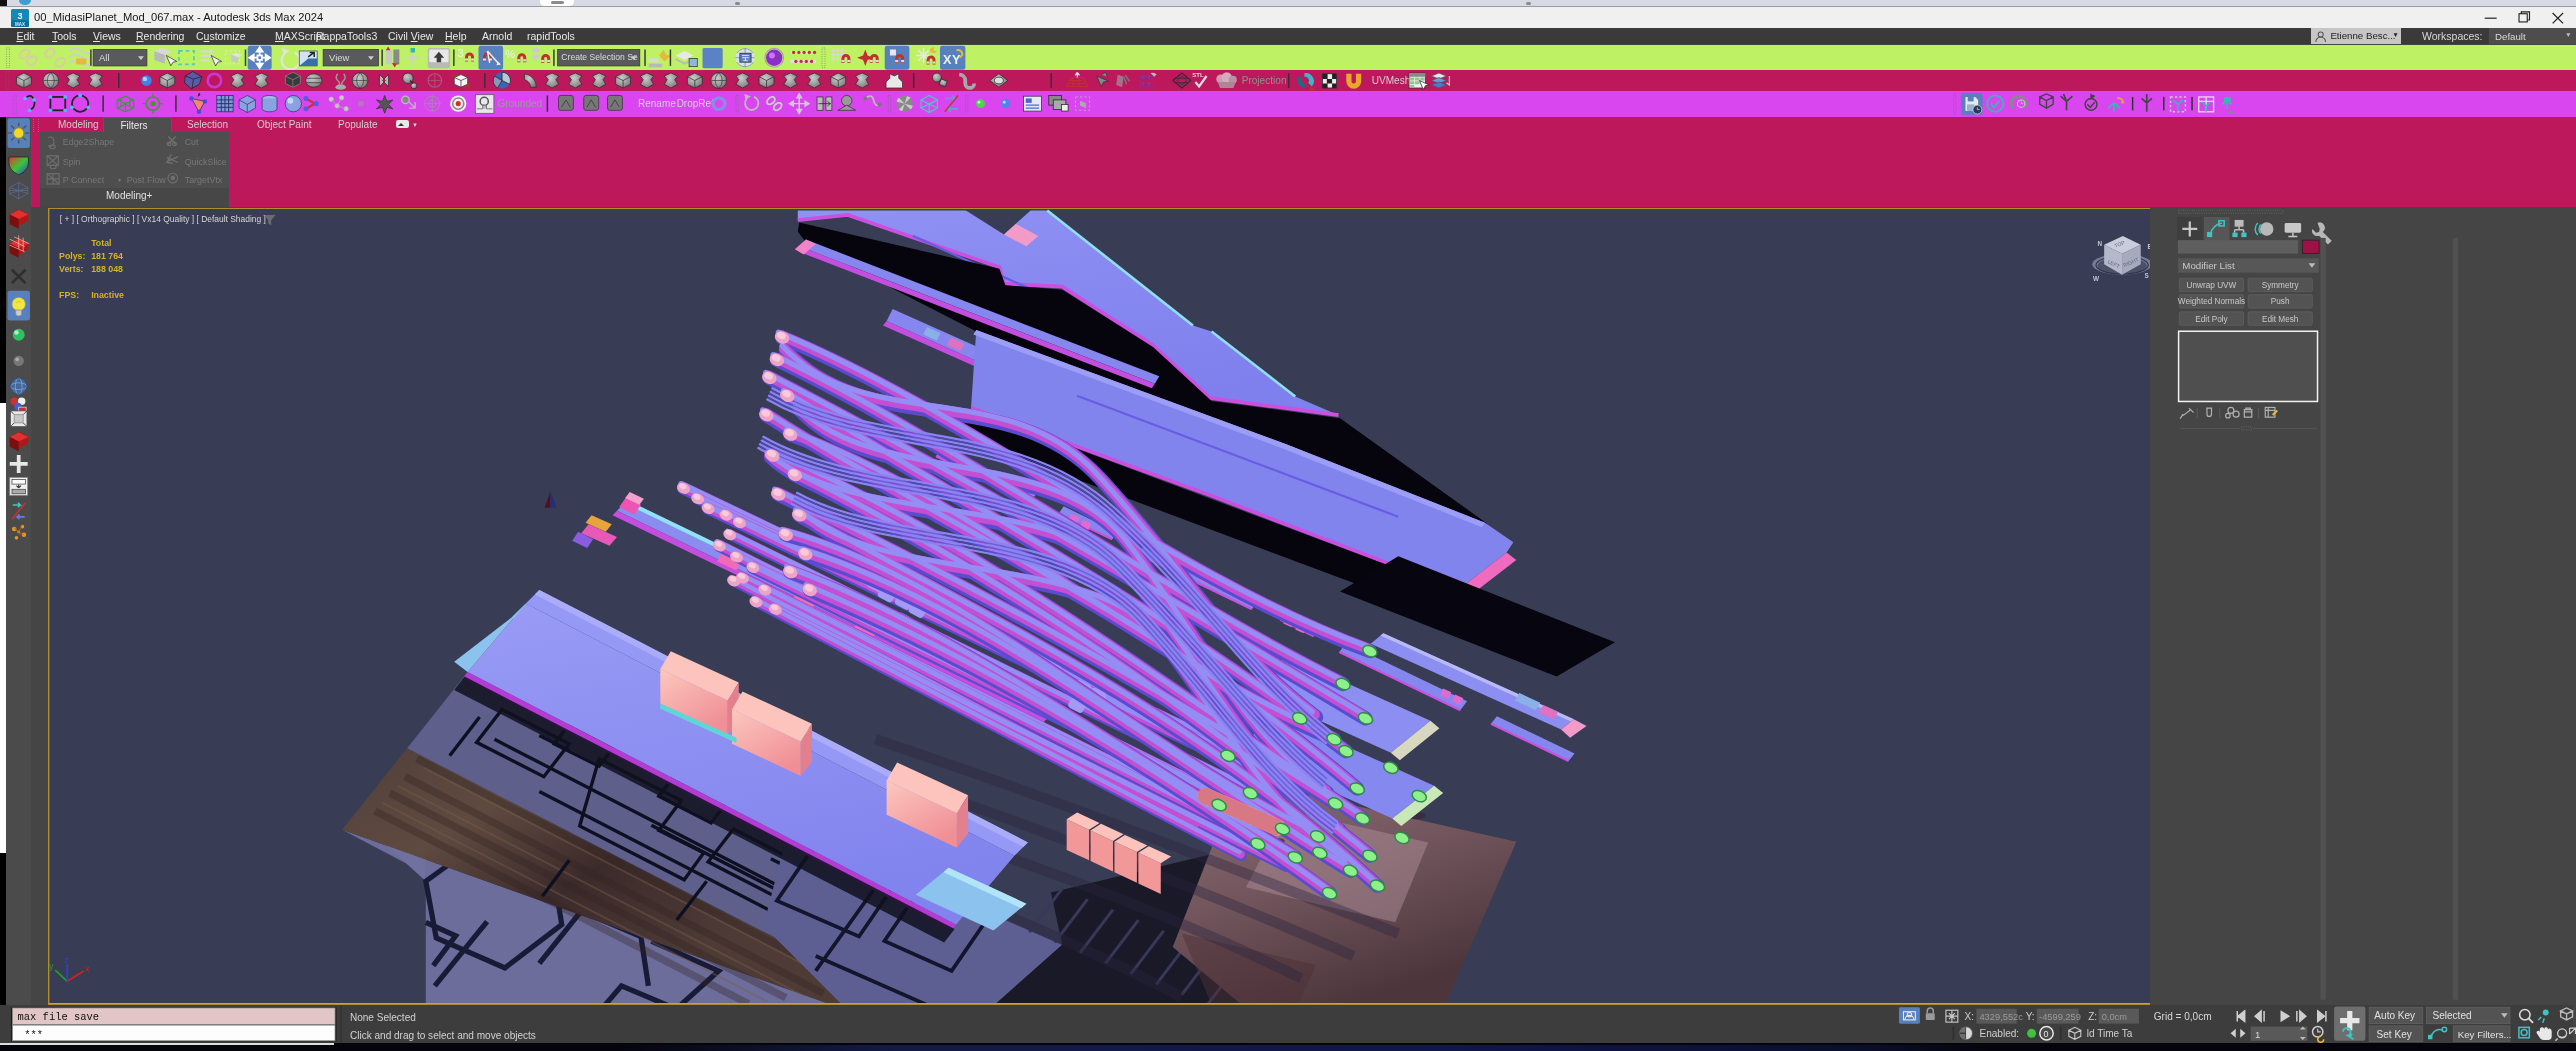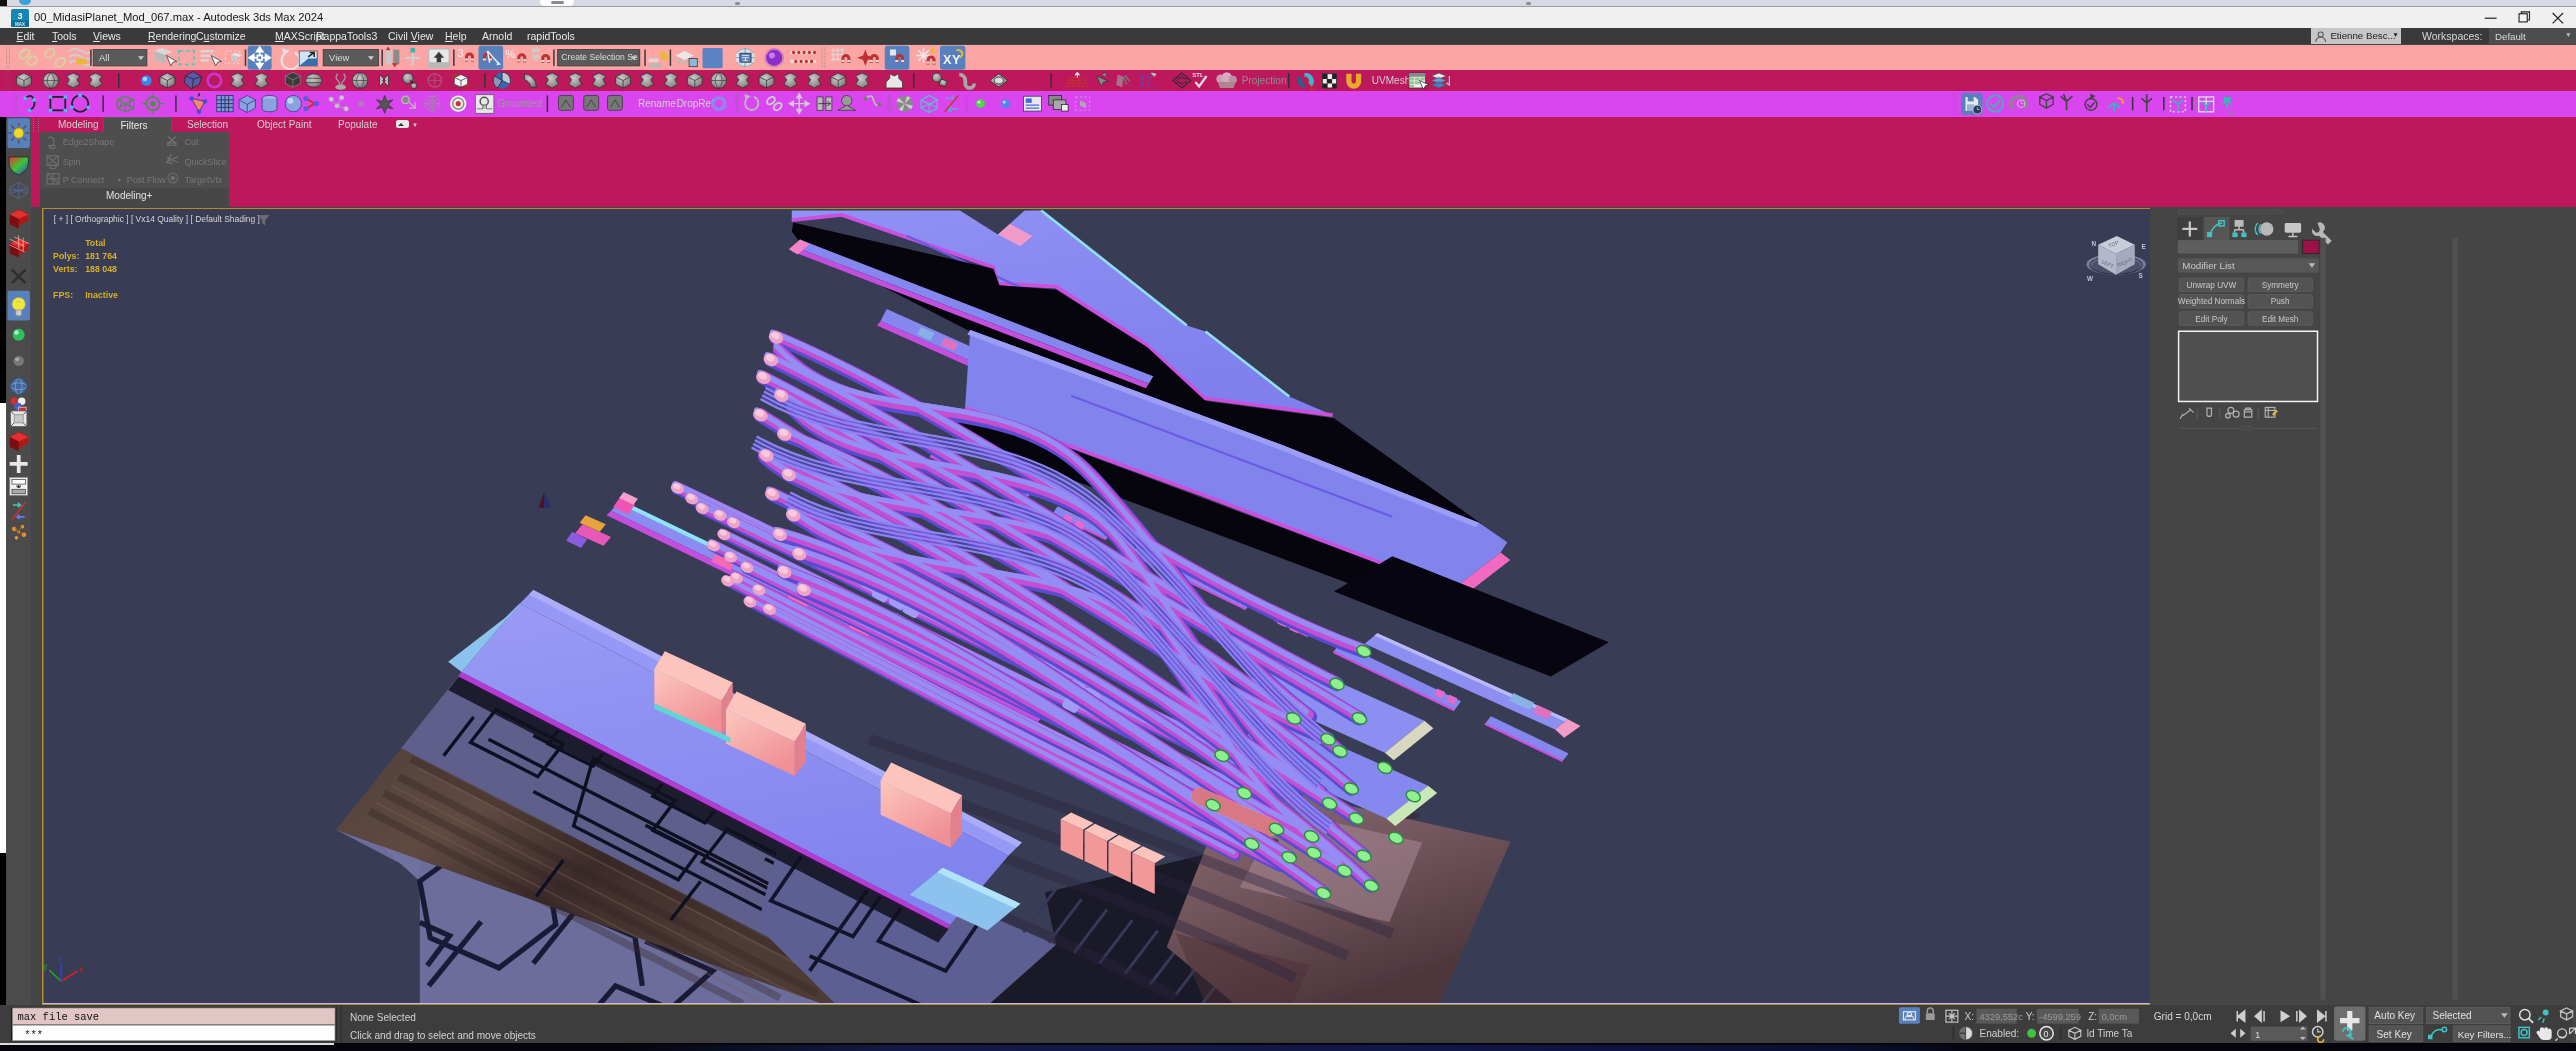--- a/index.html
+++ b/index.html
@@ -2,27 +2,27 @@
 <html style="font-size:12px"><head>
 <meta charset="utf-8">
 <style>
 html,body{margin:0;padding:0;background:#000;}
 #root{position:relative;width:2576px;height:1052px;overflow:hidden;font-family:"Liberation Sans",sans-serif;background:#454545;}
 .abs{position:absolute;}
 #topstrip{left:0;top:0;width:2576px;height:6px;background:#d7d9e5;}
 #titlebar{left:0;top:6px;width:2576px;height:22.4px;background:#f0f0f1;border-top:0.7px solid #9a9aa2;}
 #menubar{left:0;top:28px;width:2576px;height:16.4px;background:#3a3a3a;}
 .menu{position:absolute;top:2.2px;color:#e8e8e8;font-size:10.5px;}
-#tb1{left:0;top:45px;width:2576px;height:25.4px;background:#fca5a5;}
+#tb1{left:0;top:45px;width:2576px;height:25.4px;background:#bef264;}
 #tb2{left:0;top:70px;width:2576px;height:21px;background:#be185d;}
 #tb3{left:0;top:91px;width:2576px;height:26px;background:#d946ef;}
 #ribbon{left:0;top:117px;width:2576px;height:90px;background:#be185d;}
 #lefttb{left:6px;top:117px;width:25.4px;height:888px;background:#4b4b4b;}
 #leftedge{left:0;top:117px;width:6px;height:935px;background:#000;}
-#viewport{left:42px;top:208px;width:2119px;height:797px;background:#c4b5fd;border:1.5px solid #ad8d2e;box-sizing:border-box;}
+#viewport{left:48px;top:208px;width:2119px;height:797px;background:#84cc16;border:1.5px solid #ad8d2e;box-sizing:border-box;}
 #rightpanel{left:2150px;top:208px;width:426px;height:797px;background:#454545;padding-left:24px;}
 #statusbar{left:0;top:1005px;width:2328px;height:38px;background:#3d3d3d;}
 #bottomstrip{left:0;top:1043px;width:2576px;height:9px;background:#04040a;}
 </style>
 </head>
 <body>
 <div id="root">
   <div id="topstrip" class="abs">
     <div class="abs" style="left:0;top:0;width:6.7px;height:6px;background:#111;"></div>
     <div class="abs" style="left:540px;top:0;width:34px;height:6px;background:#fdfdfd;border-radius:0 0 4.5px 4.5px;"></div>
@@ -43,21 +43,21 @@
       <path d="M10 15 h16" stroke="#222" stroke-width="1.6" fill="none"></path>
       <rect x="56" y="9" width="11" height="11" fill="none" stroke="#222" stroke-width="1.5"></rect>
       <path d="M59 9 v-2.5 h11 v11 h-3" fill="none" stroke="#222" stroke-width="1.5"></path>
       <path d="M101 8 l14 14 M115 8 l-14 14" stroke="#222" stroke-width="1.6"></path>
     </svg>
   </div>
   <div id="menubar" class="abs">
     <span class="menu" style="left:16.4px;"><u>E</u>dit</span>
     <span class="menu" style="left:52px;"><u>T</u>ools</span>
     <span class="menu" style="left:93px;"><u>V</u>iews</span>
-    <span class="menu" style="left:136px;margin-left:12px;"><u>R</u>endering</span>
+    <span class="menu" style="left:136px;"><u>R</u>endering</span>
     <span class="menu" style="left:196px;">C<u>u</u>stomize</span>
     <span class="menu" style="left:240px;padding-left:35px;"><u>M</u>AXScript</span>
     <span class="menu" style="left:316px;">RappaTools3</span>
     <span class="menu" style="left:388px;">Civil <u>V</u>iew</span>
     <span class="menu" style="left:445px;"><u>H</u>elp</span>
     <span class="menu" style="left:482px;">Arnold</span>
     <span class="menu" style="left:527px;">rapidTools</span>
     <div class="abs" style="left:2311px;top:0;width:90px;height:16.4px;background:#c6c6c6;color:#222;font-size:9.7px;">
       <span style="position:absolute;left:19.4px;top:2.2px;">Etienne Besc...</span>
       <svg class="abs" style="left:3px;top:1.5px;" width="13.4" height="13.4" viewBox="0 0 18 18">

